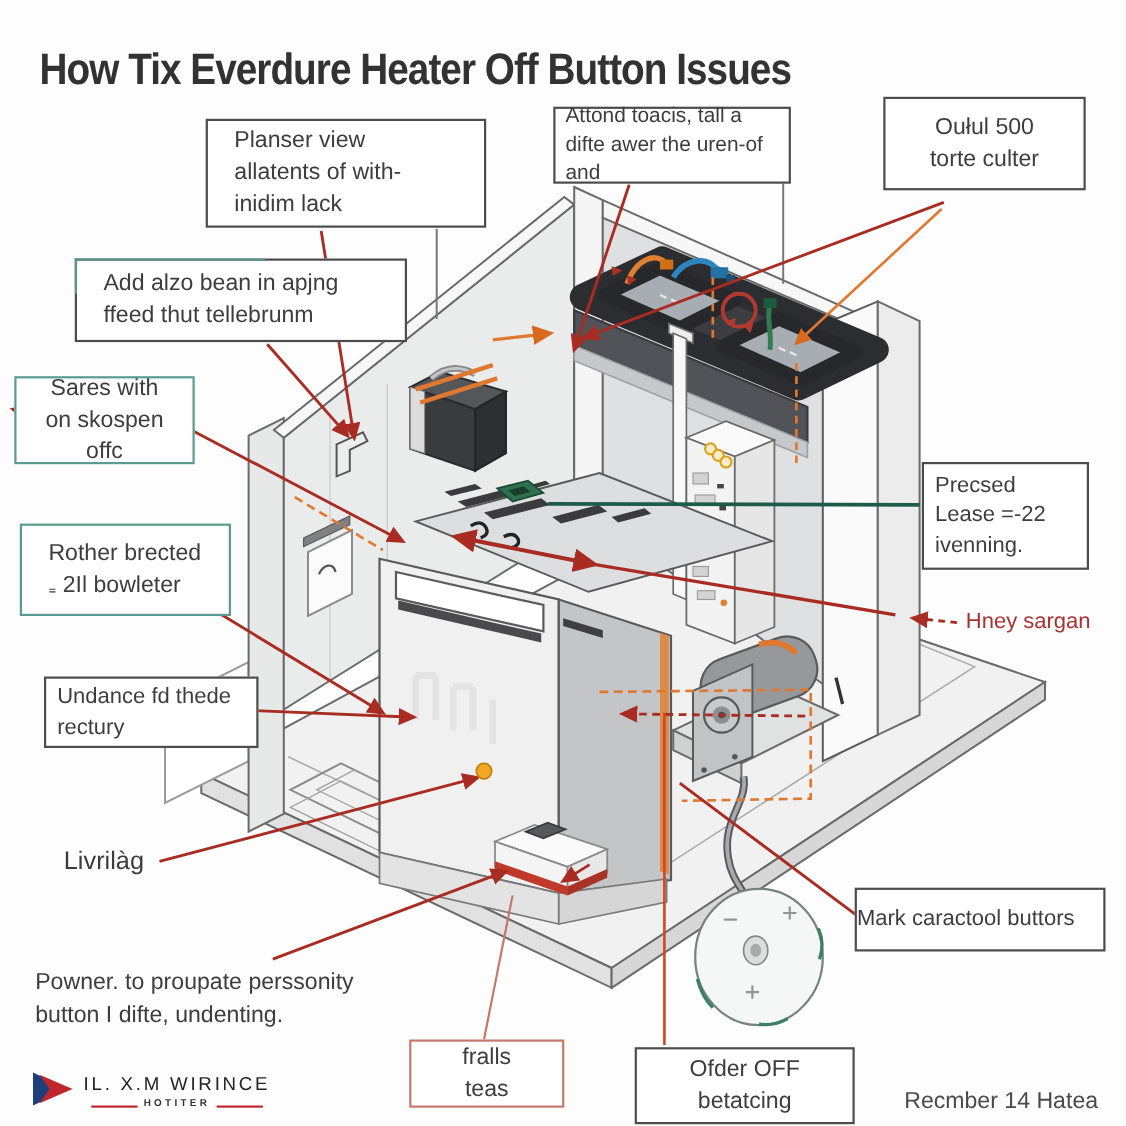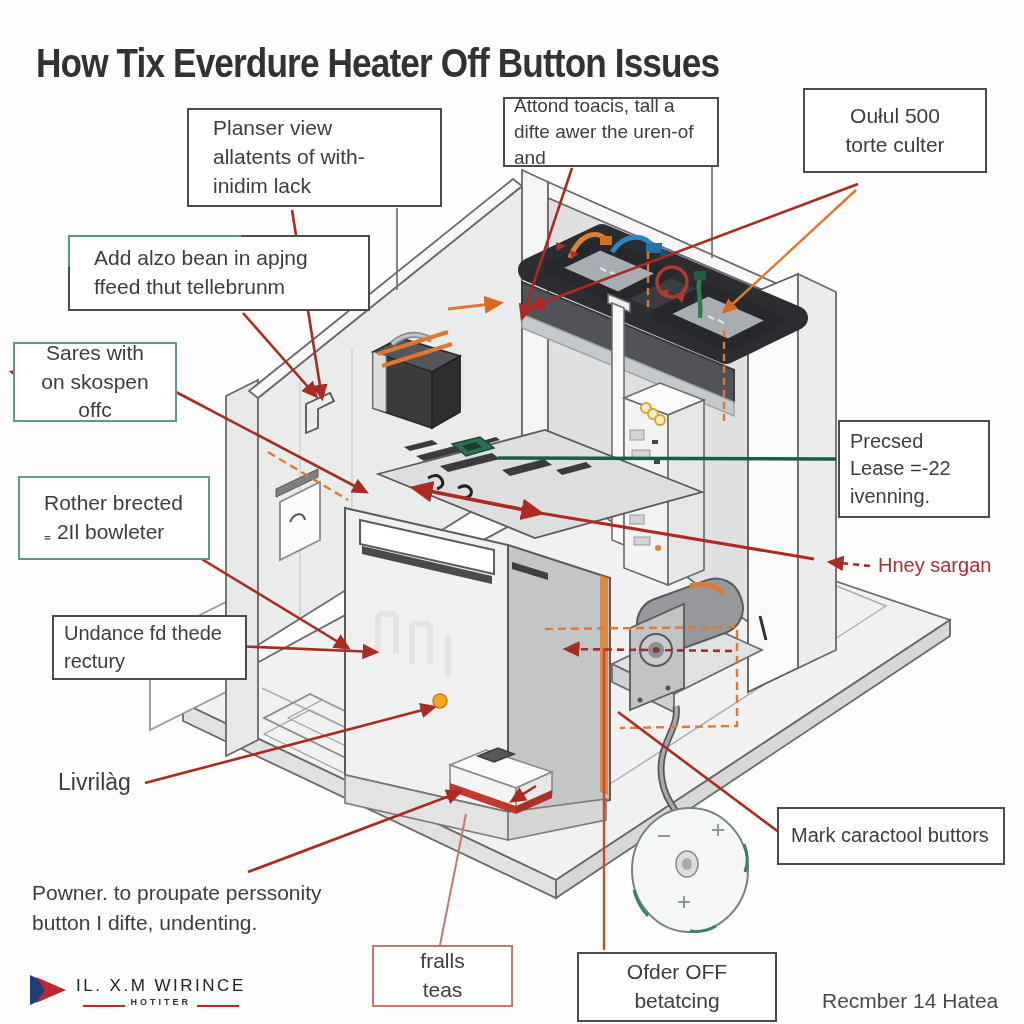--- a/index.html
+++ b/index.html
@@ -272,21 +272,21 @@
 </div>
 
 <div class="callout teal center" style="left:13px;top:342px;width:164px;height:80px;">
   <span>Sares with on skospen offc</span>
 </div>
 
 <div class="callout teal" style="left:18px;top:476px;width:192px;height:84px;">
   <span>Rother brected ₌ 2Il bowleter</span>
 </div>
 
-<div class="callout" style="left:52px;top:615px;width:195px;height:65px;font-size:20px;padding:6px 10px;">
+<div class="callout" style="left:40px;top:615px;width:195px;height:65px;font-size:20px;padding:6px 10px;">
   <span>Undance fd thede rectury</span>
 </div>
 
 <div class="callout" style="left:838px;top:420px;width:152px;height:98px;font-size:20px;padding:20px 10px;">
   <span>Precsed Lease =-22 ivenning.</span>
 </div>
 
 <div class="label red" style="left:878px;top:551px;font-size:20px;">Hney sargan</div>
 
 <div class="label" style="left:58px;top:766px;font-size:23px;">Livrilàg</div>
@@ -294,21 +294,21 @@
 <div class="label" style="left:32px;top:878px;width:316px;font-size:21px;">Powner. to proupate perssonity button I difte, undenting.</div>
 
 <div class="callout salmon" style="left:372px;top:945px;width:141px;height:62px;">
   <span>fralls teas</span>
 </div>
 
 <div class="callout center" style="left:577px;top:952px;width:200px;height:70px;padding:4px 8px;">
   <span>Ofder OFF betatcing</span>
 </div>
 
-<div class="callout" style="left:777px;top:807px;width:228px;height:58px;font-size:20px;padding:6px 12px;">
+<div class="callout" style="left:777px;top:807px;width:228px;height:58px;font-size:20px;padding:6px 0;">
   <span>Mark caractool buttors</span>
 </div>
 
 <div class="label" style="left:822px;top:986px;color:#4a4a4a;">Recmber 14 Hatea</div>
 
 <div class="brand">
   <svg width="40" height="34" viewBox="0 0 40 34">
     <path d="M2,1 L34,16 L2,31 Z" fill="#1f3f7a"></path>
     <path d="M8,3 L38,16 L8,29 L17,16 Z" fill="#c0272d"></path>
   </svg>

